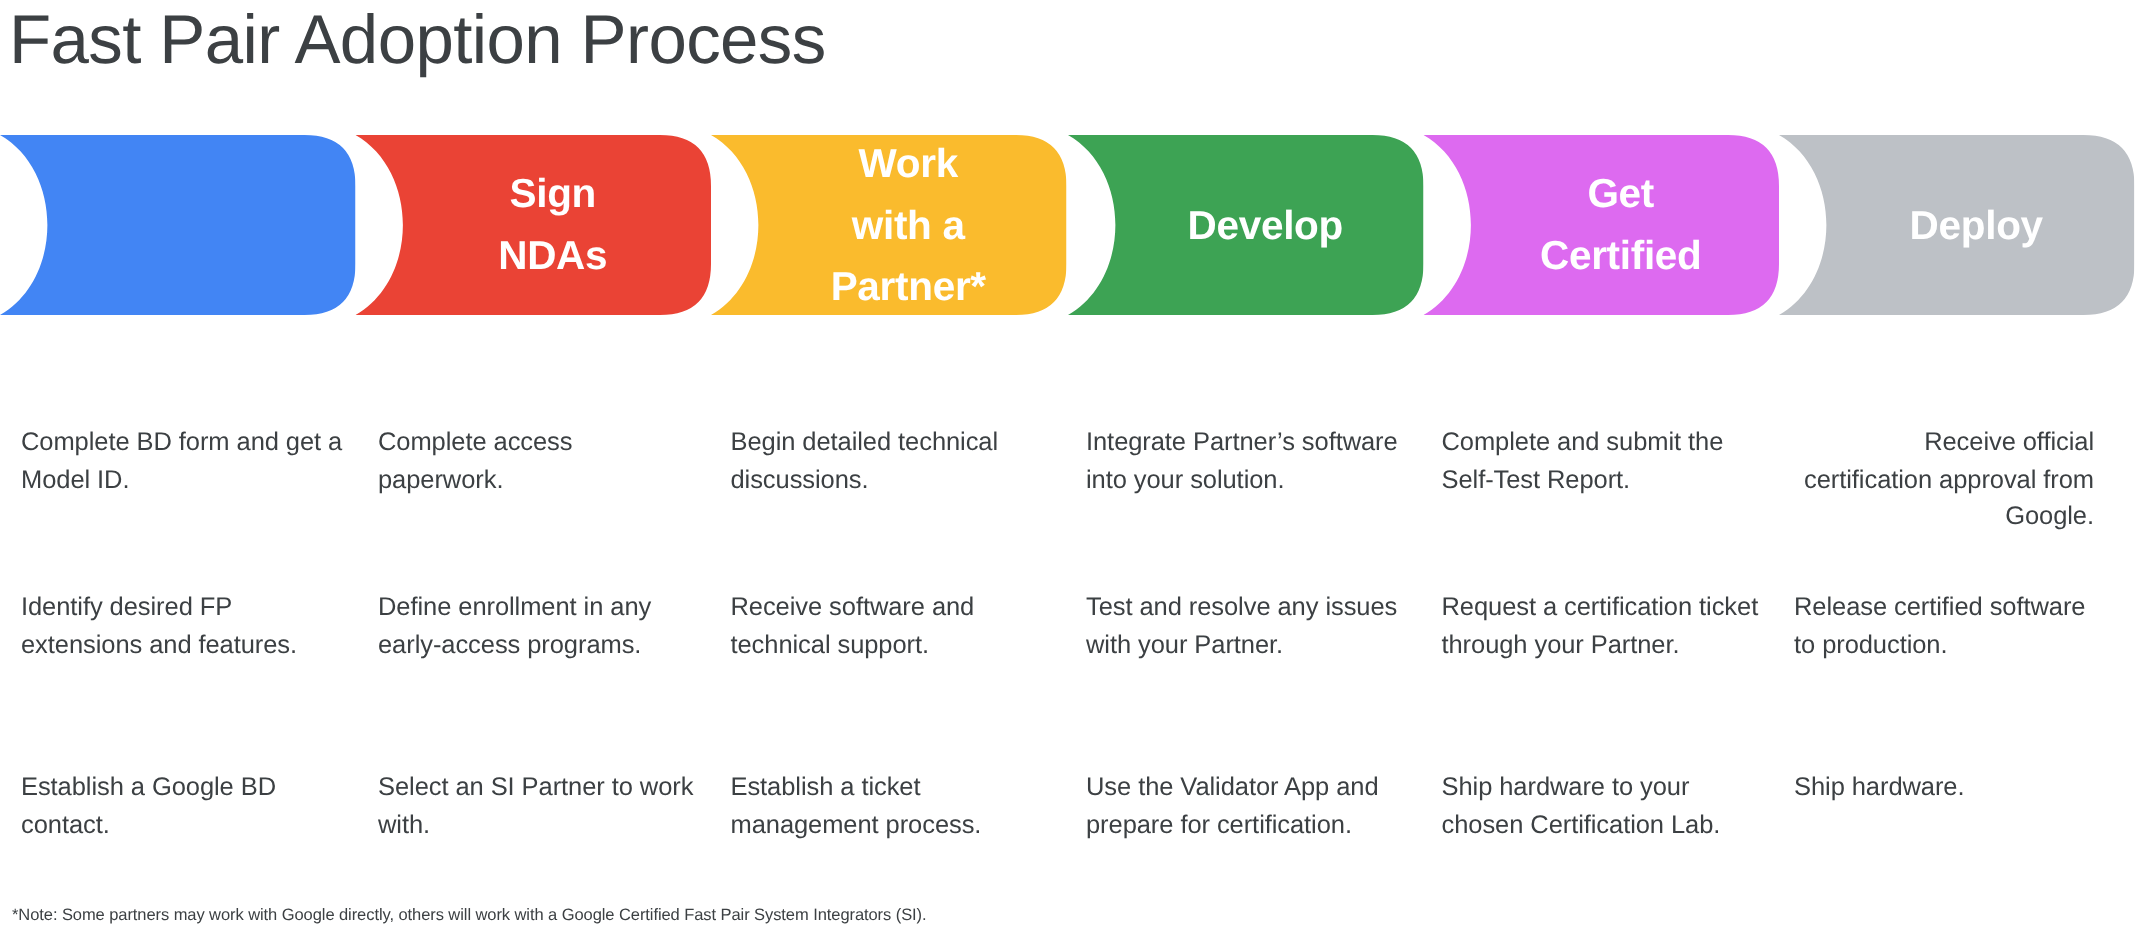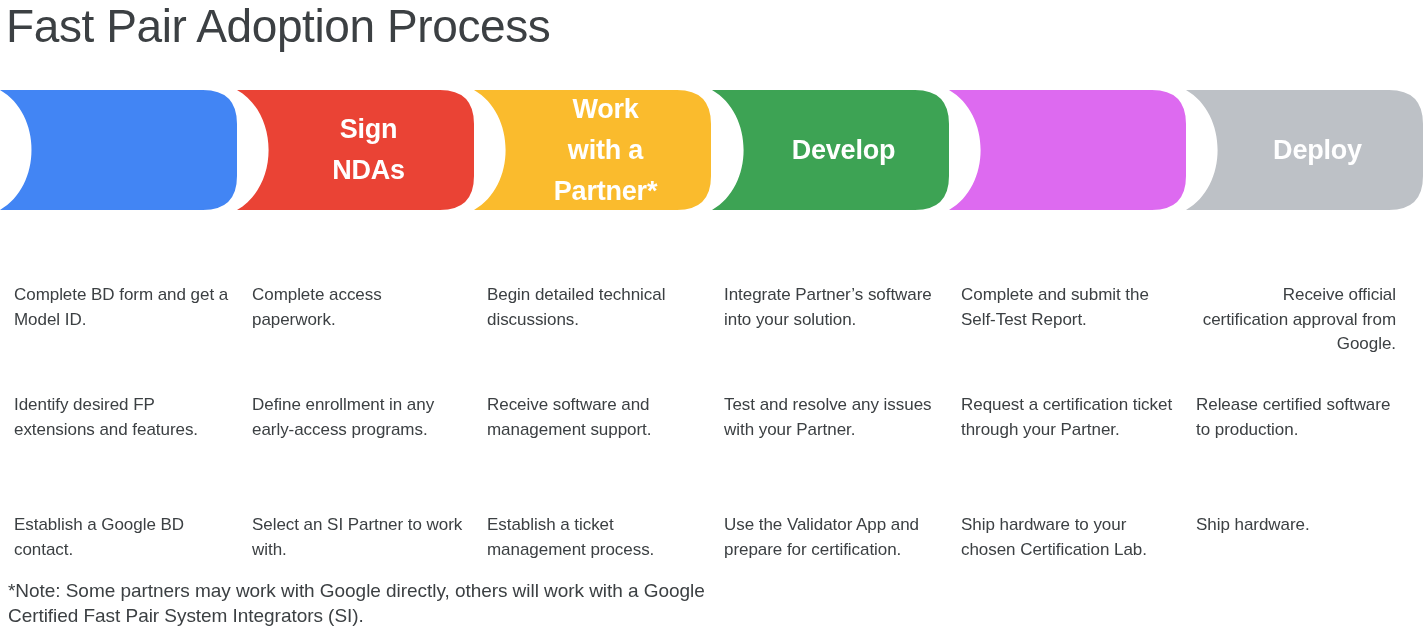--- a/index.html
+++ b/index.html
@@ -94,23 +94,23 @@
   }
 
   .detail-block.b0 { top: 0px; }
   .detail-block.b1 { top: 110px; }
   .detail-block.b2 { top: 230px; }
 
   
   #footnote {
     position: absolute;
     left: 8px;
-    top: 578px;
+    top: 598px;
     width: 760px;
-    font-size: 19px;
+    font-size: 11px;
     line-height: 25px;
     color: #3c4043;
     letter-spacing: -0.05px;
   }
 </style>
 </head>
 <body>
 
 <div id="page">
 
@@ -137,20 +137,21 @@
       <div class="stage-chevron" style="left: 712px; width: 237px;">
         <svg class="chev-shape" viewBox="0 0 237 120" preserveAspectRatio="none">
           <path d="M 0,0 L 203,0 Q 237,0 237,34 L 237,86 Q 237,120 203,120 L 0,120 C 42.120000000000005,96 42.120000000000005,24 0,0 Z" fill="#3da354"></path>
         </svg>
         <div class="chev-label" style="color: rgb(255, 255, 255);">Develop</div>
       </div>
       <div class="stage-chevron" style="left: 949px; width: 237px;">
         <svg class="chev-shape" viewBox="0 0 237 120" preserveAspectRatio="none">
           <path d="M 0,0 L 203,0 Q 237,0 237,34 L 237,86 Q 237,120 203,120 L 0,120 C 42.120000000000005,96 42.120000000000005,24 0,0 Z" fill="#dd6af0"></path>
         </svg>
+        <div class="chev-label" style="color: rgb(255, 255, 255);">Get<br>Certified</div>
       </div>
       <div class="stage-chevron" style="left: 1186px; width: 237px;">
         <svg class="chev-shape" viewBox="0 0 237 120" preserveAspectRatio="none">
           <path d="M 0,0 L 203,0 Q 237,0 237,34 L 237,86 Q 237,120 203,120 L 0,120 C 42.120000000000005,96 42.120000000000005,24 0,0 Z" fill="#bdc1c6"></path>
         </svg>
         <div class="chev-label" style="color: rgb(255, 255, 255);">Deploy</div>
       </div>
     </div>
 
   <div id="detail-columns">
@@ -159,21 +160,21 @@
         <div class="detail-block b1" style="width: 215px;">Identify desired FP extensions and features.</div>
         <div class="detail-block b2" style="width: 215px;">Establish a Google BD contact.</div>
       </div>
       <div class="detail-col" style="left: 252px; width: 215px;">
         <div class="detail-block b0" style="width: 215px;">Complete access paperwork.</div>
         <div class="detail-block b1" style="width: 215px;">Define enrollment in any early-access programs.</div>
         <div class="detail-block b2" style="width: 215px;">Select an SI Partner to work with.</div>
       </div>
       <div class="detail-col" style="left: 487px; width: 215px;">
         <div class="detail-block b0" style="width: 215px;">Begin detailed technical discussions.</div>
-        <div class="detail-block b1" style="width: 215px;">Receive software and management support.</div>
+        <div class="detail-block b1" style="width: 215px;">Receive software and technical support.</div>
         <div class="detail-block b2" style="width: 215px;">Establish a ticket management process.</div>
       </div>
       <div class="detail-col" style="left: 724px; width: 215px;">
         <div class="detail-block b0" style="width: 215px;">Integrate Partner’s software into your solution.</div>
         <div class="detail-block b1" style="width: 215px;">Test and resolve any issues with your Partner.</div>
         <div class="detail-block b2" style="width: 215px;">Use the Validator App and prepare for certification.</div>
       </div>
       <div class="detail-col" style="left: 961px; width: 222px;">
         <div class="detail-block b0" style="width: 222px;">Complete and submit the Self-Test Report.</div>
         <div class="detail-block b1" style="width: 222px;">Request a certification ticket through your Partner.</div>

